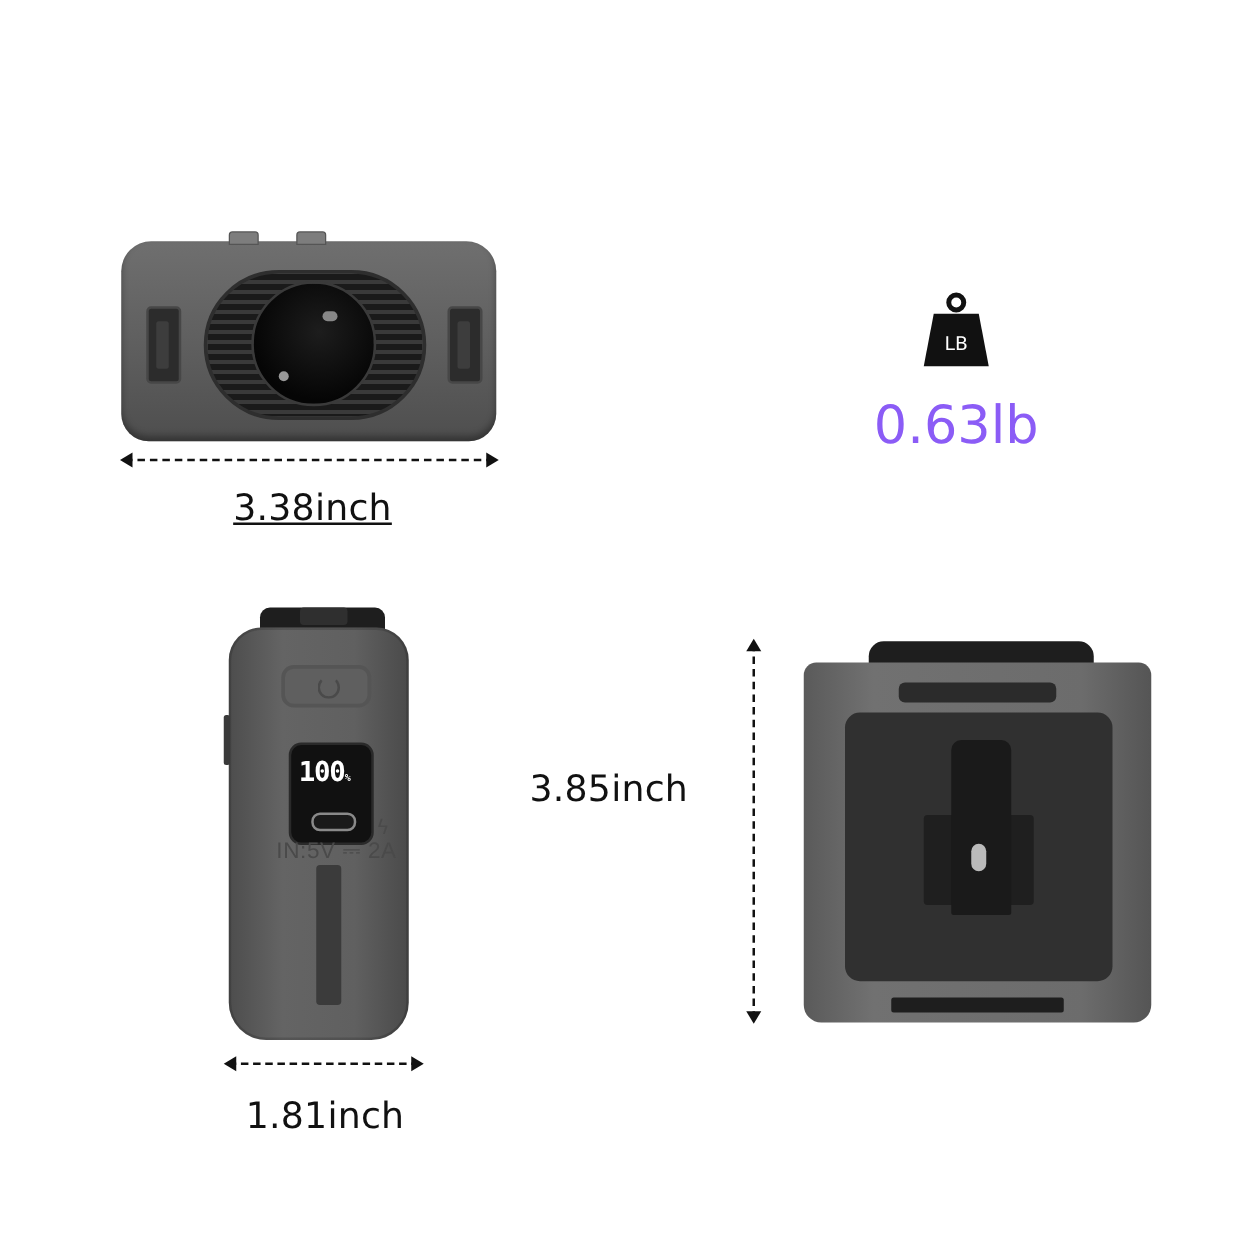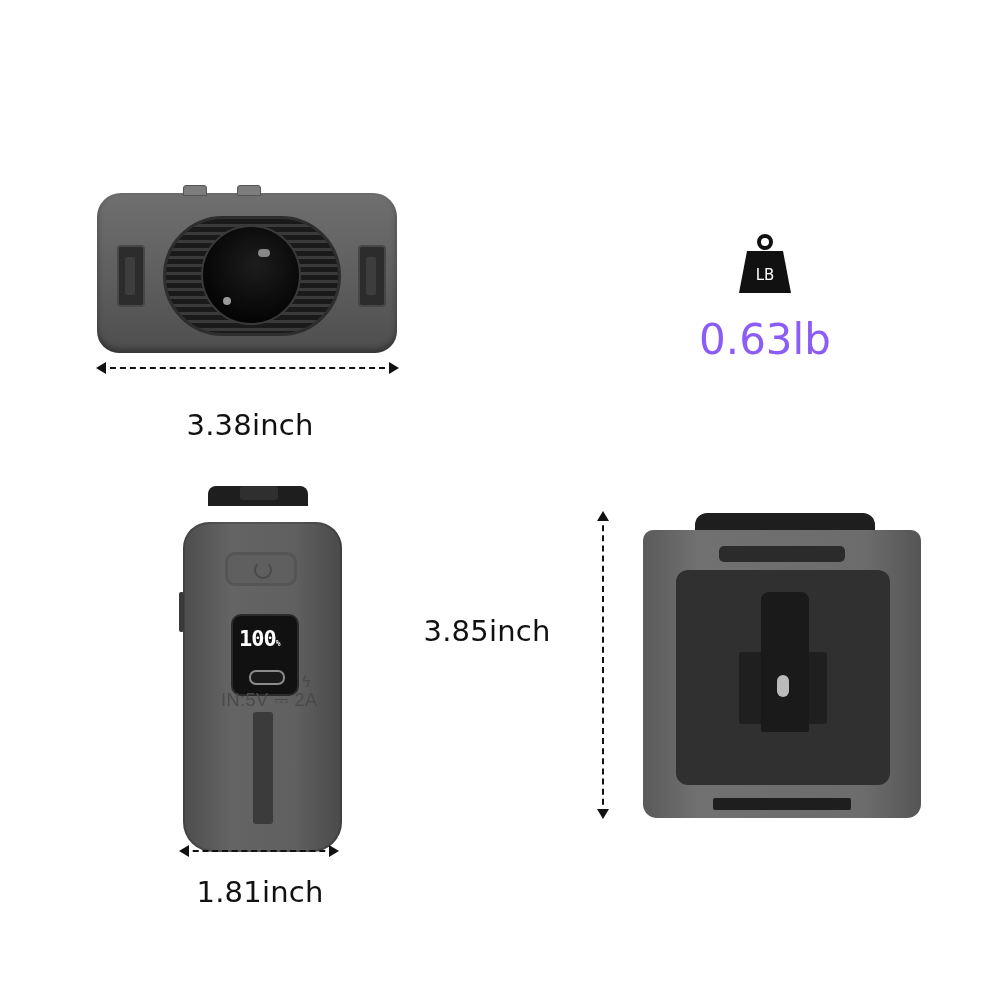--- a/index.html
+++ b/index.html
@@ -31,22 +31,22 @@
     .v-arrow::before { top: -4px; border-bottom: 10px solid #111; }
     .v-arrow::after { bottom: -4px; border-top: 10px solid #111; }
 
     
     .weight-icon { left: 737px; top: 233px; width: 56px; height: 62px; }
     .weight-text { left: 690px; top: 302px; width: 150px; text-align: center; font-size: 42px; line-height: 52px; color: #8b5cf6; margin-top: 12px; }
 
     
     .front-cap { left: 208px; top: 486px; width: 100px; height: 20px; background: #1e1e1e; border-radius: 8px 8px 0 0; }
     .front-cap::after { content: ""; position: absolute; left: 32px; top: 0; width: 38px; height: 14px; background: #2f2f2f; border-radius: 3px; }
-    .front-dev { left: 183px; top: 502px; width: 159px; height: 330px; background: linear-gradient(90deg, #4d4d4d, #646464 30%, #606060 70%, #4a4a4a);
-                 border-radius: 26px 26px 30px 30px; box-shadow: inset 0 0 0 2px rgba(0,0,0,.15); margin-top: 20px; }
+    .front-dev { left: 183px; top: 502px; width: 144px; height: 330px; background: linear-gradient(90deg, #4d4d4d, #646464 30%, #606060 70%, #4a4a4a);
+                 border-radius: 26px 26px 30px 30px; box-shadow: inset 0 0 0 2px rgba(0,0,0,.15); }
     .front-dev .power-btn { position: absolute; left: 42px; top: 30px; width: 72px; height: 34px; border: 3px solid #555; border-radius: 10px; background: #5f5f5f; box-sizing: border-box; }
     .front-dev .power-btn span { position: absolute; left: 26px; top: 6px; width: 14px; height: 14px; border: 2px solid #4a4a4a; border-radius: 50%; border-top-color: transparent; }
     .front-dev .screen { position: absolute; left: 48px; top: 92px; width: 64px; height: 78px; background: #111; border-radius: 10px; border: 2px solid #2a2a2a; }
     .front-dev .screen .pct { position: absolute; left: 6px; top: 10px; width: 52px; color: #fff; font-family: "DejaVu Sans Mono", monospace; font-size: 22px; font-weight: bold; letter-spacing: -1px; }
     .front-dev .screen .pct small { font-size: 8px; }
     .front-dev .usbc { position: absolute; left: 16px; top: 54px; width: 32px; height: 11px; border: 2px solid #8a8a8a; border-radius: 7px; background: #1a1a1a; }
     .front-dev .bolt { position: absolute; left: 118px; top: 150px; color: #4a4a4a; font-size: 16px; }
     .front-dev .spec { position: absolute; left: 38px; top: 168px; font-size: 18px; color: #4a4a4a; font-family: "Liberation Sans", sans-serif; letter-spacing: 0.5px; }
     .front-dev .slot { position: absolute; left: 70px; top: 190px; width: 20px; height: 112px; background: #3b3b3b; border-radius: 3px; }
     .front-dev .side-btn { position: absolute; left: -4px; top: 70px; width: 5px; height: 40px; background: #3a3a3a; border-radius: 2px; }
@@ -66,21 +66,21 @@
 
 <div class="abs top-dev">
   <div class="nub" style="left:86px"></div>
   <div class="nub" style="left:140px"></div>
   <div class="side-btn" style="left:20px"></div>
   <div class="side-btn" style="left:261px"></div>
   <div class="vent"></div>
   <div class="lens"></div>
 </div>
 <div class="h-arrow" style="left:100px; top:367px; width:295px;"></div>
-<div class="label" style="left:160px; top:406px; width:180px;">
+<div class="label" style="left:160px; top:387px; width:180px;text-decoration:underline;">
   <div>3.38inch</div>
 </div>
 
 <svg class="abs weight-icon" viewBox="0 0 56 62">
   <circle cx="28" cy="9" r="6" fill="none" stroke="#111" stroke-width="4"></circle>
   <path d="M10 18 H46 L54 60 H2 Z" fill="#111"></path>
   <text x="28" y="47" text-anchor="middle" fill="#fff" font-size="15" font-family="DejaVu Sans, sans-serif">LB</text>
 </svg>
 <div class="abs weight-text">0.63lb</div>
 

